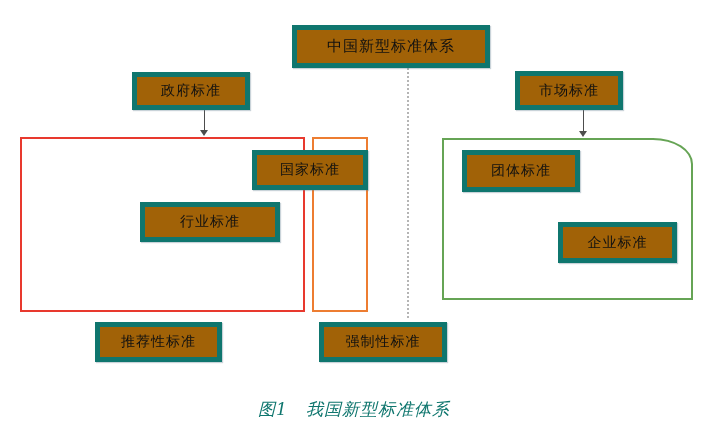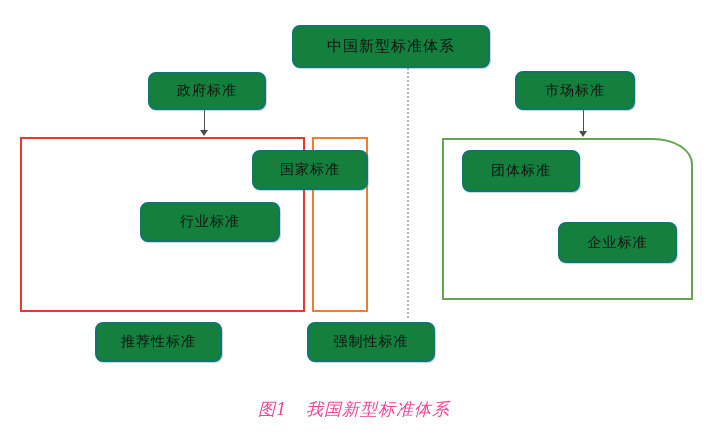--- a/index.html
+++ b/index.html
@@ -7,23 +7,23 @@
     position: relative;
     width: 708px;
     height: 439px;
     background: #ffffff;
     overflow: hidden;
     font-family: "Liberation Sans", sans-serif;
   }
   .node {
     position: absolute;
     box-sizing: border-box;
-    background: #15803d;
-    border: 2px solid #0f766e;
-    border-radius: 8px;
+    background: #a16207;
+    border: 5px solid #0f766e;
+    border-radius: 0;
     display: flex;
     align-items: center;
     justify-content: center;
     font-size: 14px;
     color: #111;
     letter-spacing: 1px;
     box-shadow: 1px 1px 1px rgba(100,130,145,0.35);
     z-index: 3;
   }
   .zone {
@@ -31,29 +31,29 @@
     box-sizing: border-box;
     background: transparent;
     z-index: 1;
   }
   .zone-red    { left: 20px;  top: 137px; width: 285px; height: 175px; border: 2px solid #e8392e; }
   .zone-orange { left: 312px; top: 137px; width: 56px;  height: 175px; border: 2px solid #ed7d31; }
   .zone-green  { left: 442px; top: 138px; width: 251px; height: 162px; border: 2px solid #66a455;
                  border-top-right-radius: 40px 26px; }
 
   .node-root        { left: 292px; top: 25px;  width: 198px; height: 43px; font-size: 15px; }
-  .node-government  { left: 148px; top: 72px;  width: 118px; height: 38px; }
-  .node-market      { left: 515px; top: 71px;  width: 120px; height: 39px; }
+  .node-government  { left: 132px; top: 72px;  width: 118px; height: 38px; }
+  .node-market      { left: 515px; top: 71px;  width: 108px; height: 39px; }
   .node-national    { left: 252px; top: 150px; width: 116px; height: 40px; z-index: 4; }
   .node-industry    { left: 140px; top: 202px; width: 140px; height: 40px; }
   .node-local       { left: 25px;  top: 255px; width: 118px; height: 42px; }
   .node-group       { left: 462px; top: 150px; width: 118px; height: 42px; }
   .node-enterprise  { left: 558px; top: 222px; width: 119px; height: 41px; }
   .node-recommended { left: 95px;  top: 322px; width: 127px; height: 40px; text-align: right; }
-  .node-mandatory   { left: 307px; top: 322px; width: 128px; height: 40px; }
+  .node-mandatory   { left: 319px; top: 322px; width: 128px; height: 40px; }
 
   .connector-line {
     position: absolute;
     width: 1px;
     background: #4d4d4d;
     z-index: 2;
   }
   .arrow-head {
     position: absolute;
     width: 0; height: 0;
@@ -75,21 +75,21 @@
     z-index: 0;
   }
   .caption {
     position: absolute;
     left: 0; top: 398px;
     width: 708px;
     text-align: center;
     font-family: "DejaVu Serif", serif;
     font-style: italic;
     font-size: 17px;
-    color: #ec4899;
+    color: #0f766e;
     letter-spacing: 1px;
   }
 </style>
 </head>
 <body>
 
 <div id="canvas">
 
   <div class="zone zone-red"></div>
   <div class="zone zone-orange"></div>

